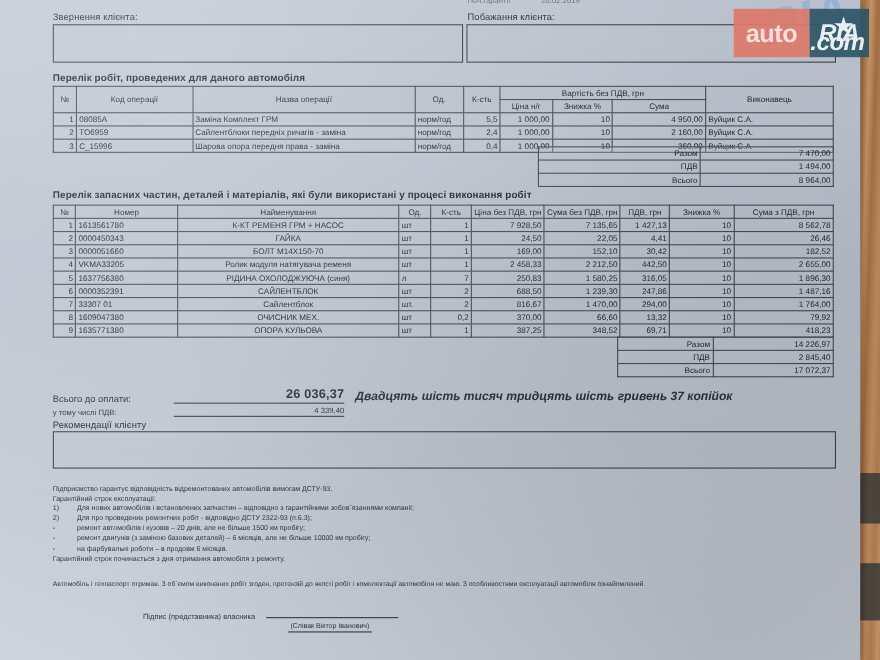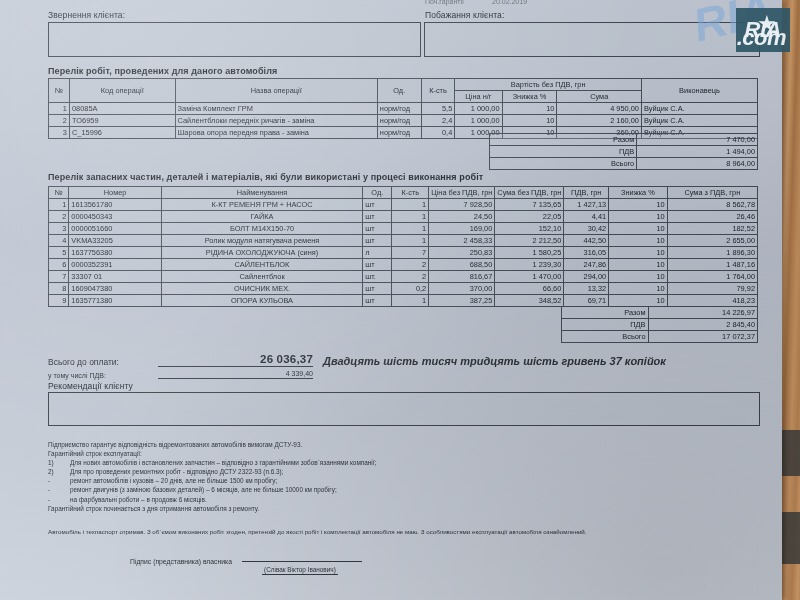--- a/index.html
+++ b/index.html
@@ -376,18 +376,21 @@
     <span>Підпис (представника) власника</span>
     <span class="sig-line"></span>
   </div>
   <div class="sig-name">(Слівак Віктор Іванович)</div>
 
 </div>
 </div>
 
 <div class="wm-ghost">RIA</div>
 <div class="wm">
+  <div class="wm-auto">
+    <span>auto</span>
+  </div>
   <div class="wm-ria">
     <span class="wm-star">★</span>
     <span>RIA</span>
     <span class="wm-com">.com</span>
   </div>
 </div>
 
 </body></html>

